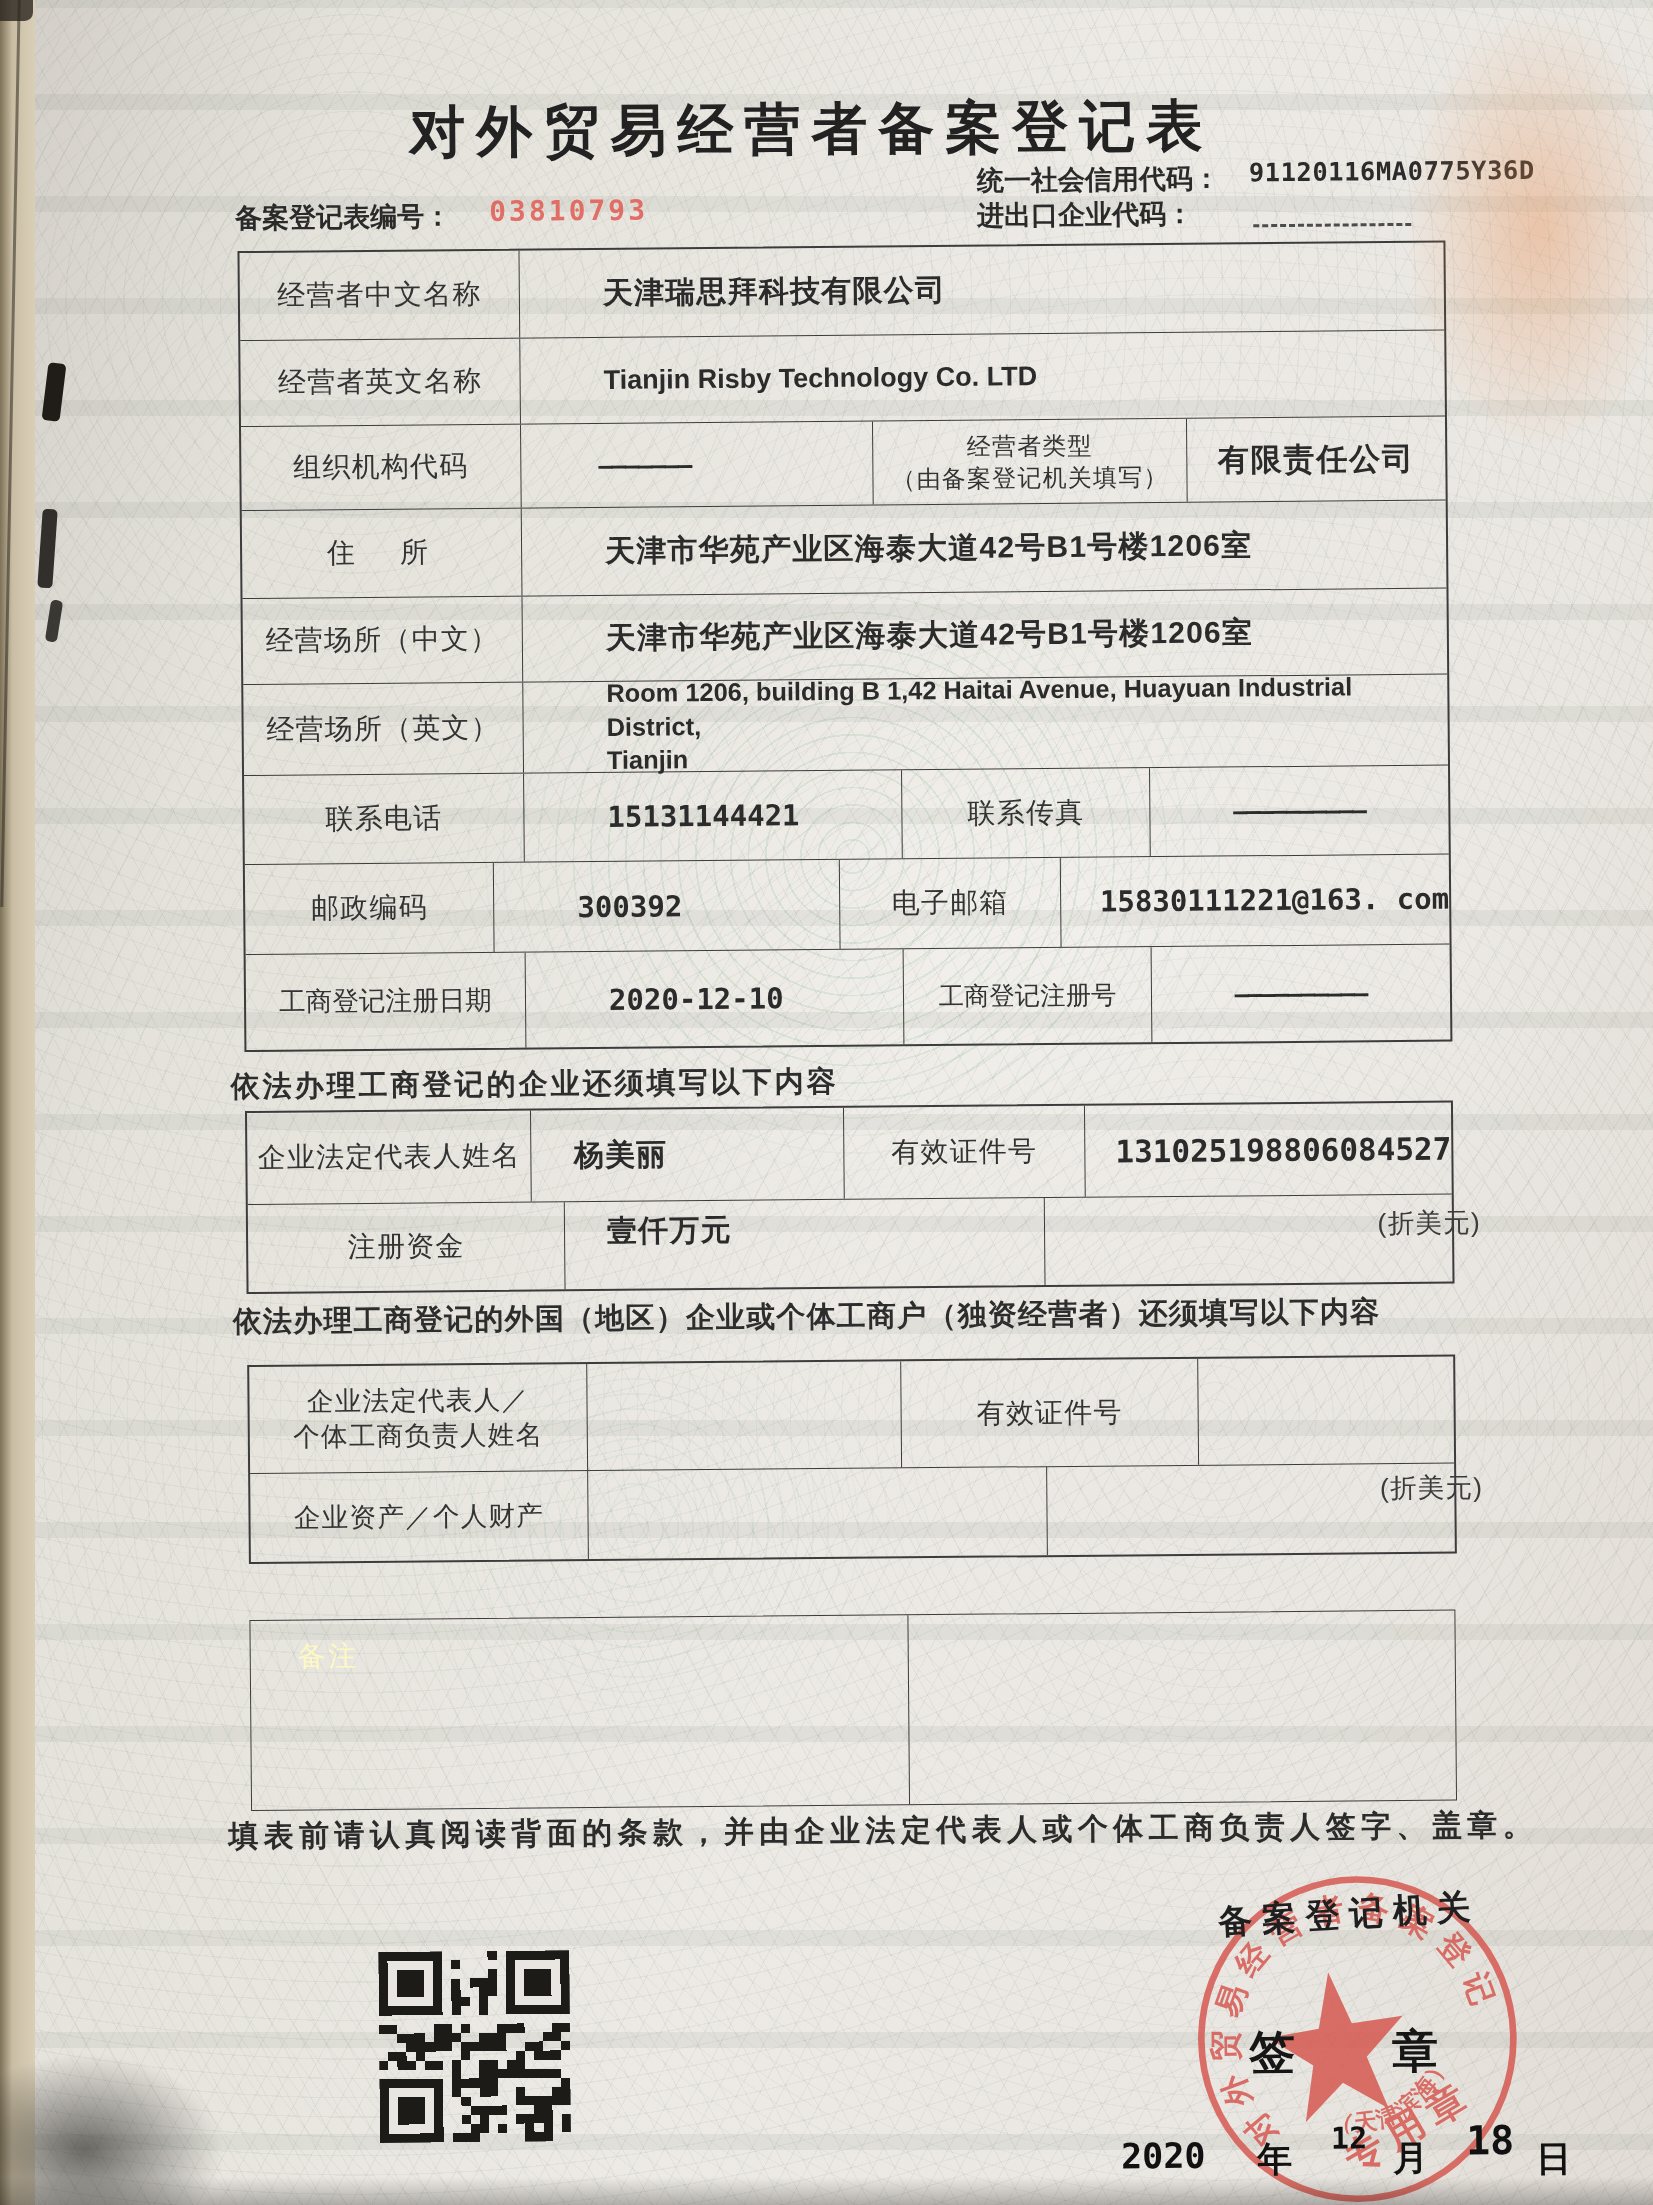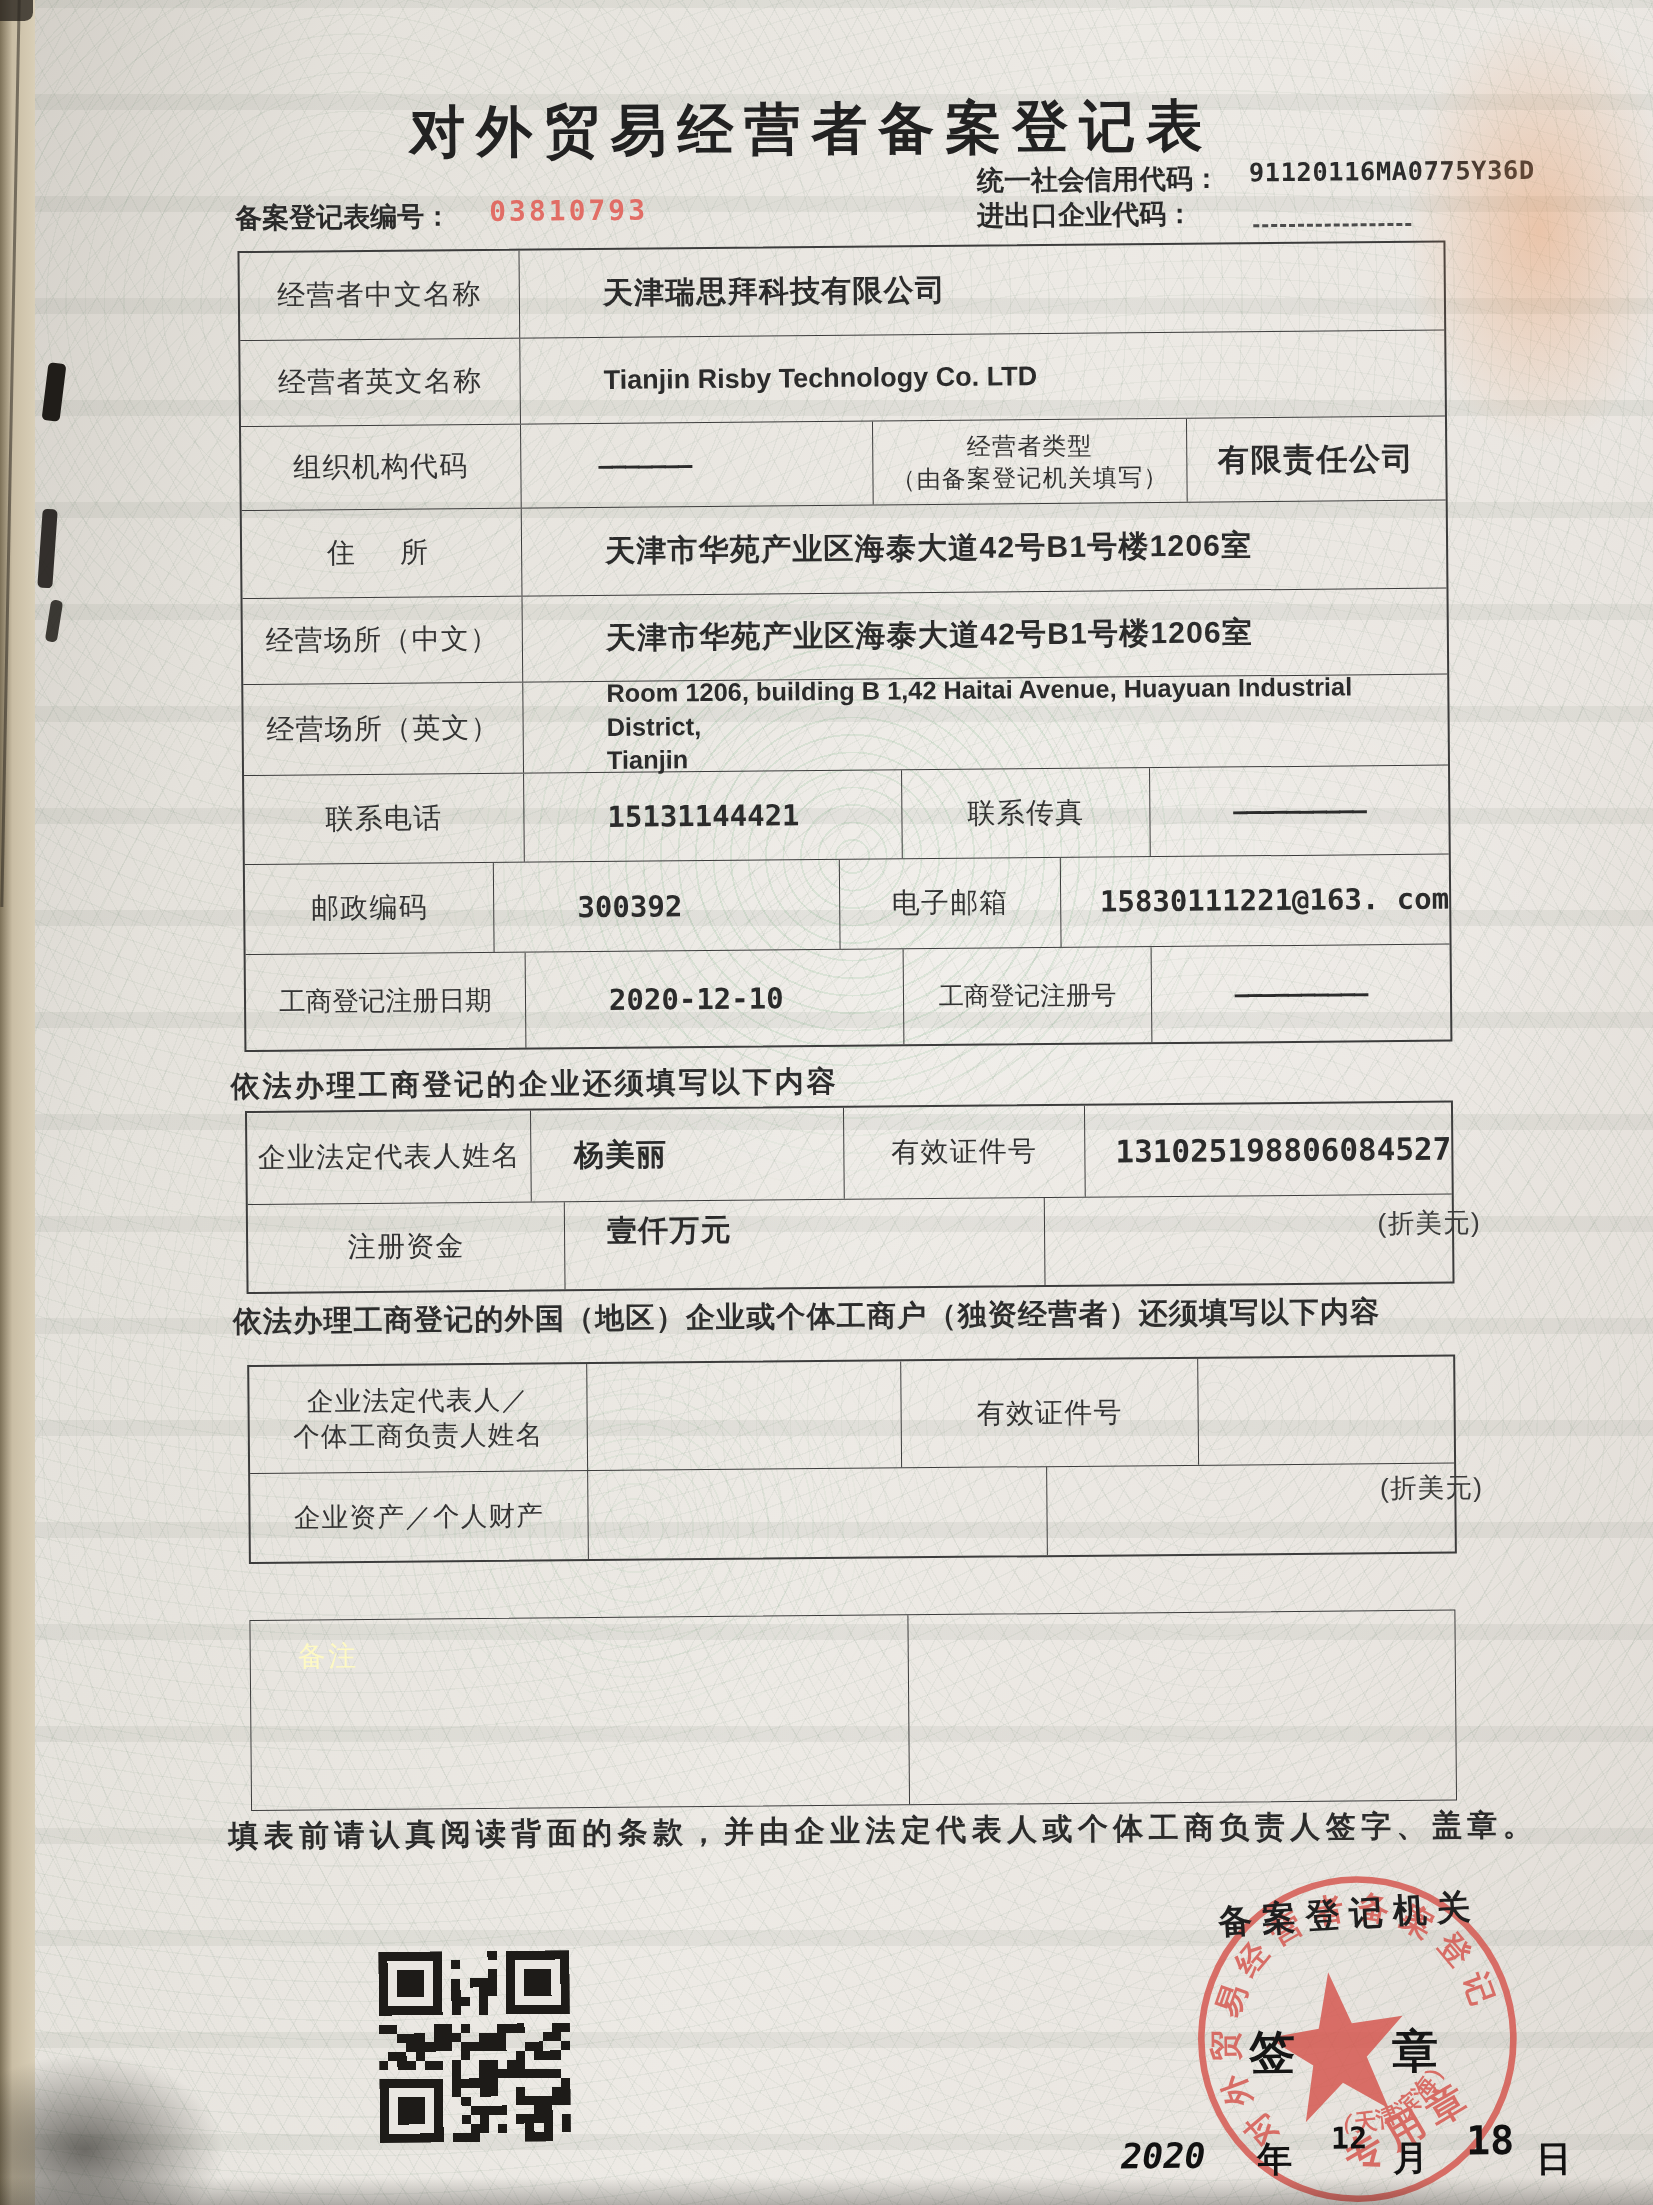--- a/index.html
+++ b/index.html
@@ -75,21 +75,21 @@
   .remark-lbl{position:absolute;left:47px;top:17px;font-size:28px;color:#fef9c3;letter-spacing:2.4px;}
   .footer-note{left:221px;top:1811px;font-size:30px;font-weight:bold;letter-spacing:5.4px;color:#2b2b2b;}
 
   .qr{left:370px;top:1948px;width:191px;height:191px;}
   .qr svg{width:100%;height:100%;}
 
   .stamp-auth{left:1210px;top:1896px;font-size:34px;font-weight:bold;letter-spacing:9.7px;color:#1f1f1f;transform:rotate(-3deg);white-space:nowrap;z-index:40;}
   .seal{left:1159px;top:1849px;width:393px;height:393px;z-index:30;}
   .sign{left:1240px;top:2026px;width:189px;display:flex;justify-content:space-between;font-size:46px;font-weight:bold;color:#161616;z-index:40;}
   .dateline{z-index:45;color:#111;}
-  .d-y{left:1111px;top:2139px;font-size:35px;font-style:italic;}
+  .d-y{left:1111px;top:2139px;font-size:35px;}
   .d-yu{left:1247px;top:2140px;font-size:35px;font-weight:bold;}
   .d-m{left:1321px;top:2125px;font-size:30px;}
   .d-mu{left:1383px;top:2140px;font-size:35px;font-weight:bold;}
   .d-d{left:1456px;top:2123px;font-size:40px;}
   .d-du{left:1526px;top:2142px;font-size:35px;font-weight:bold;}
 </style>
 </head>
 <body>
 
 <div id="canvas">

